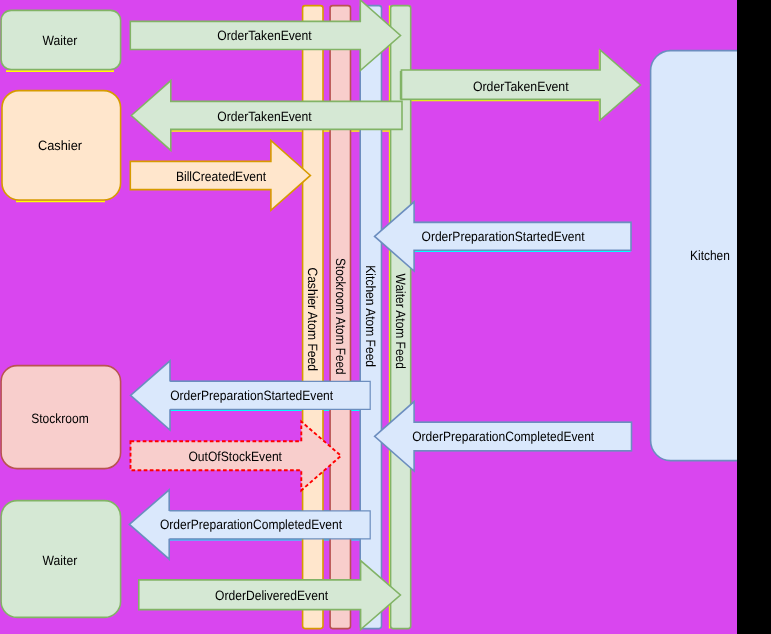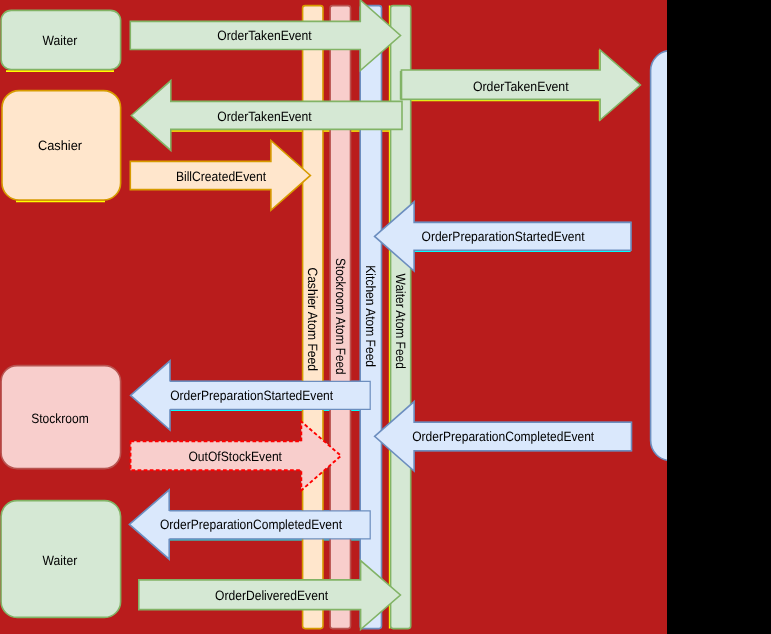--- a/index.html
+++ b/index.html
@@ -1,17 +1,17 @@
 <!DOCTYPE html>
 <html><head>
 <meta charset="utf-8">
 <title>Atom Feed Event Flow</title>
 <style>
   html,body{margin:0;padding:0;background:#000000;}
-  #stage{position:relative;-webkit-font-smoothing:antialiased;text-rendering:geometricPrecision;width:667px;height:634px;background:#b91c1c;overflow:hidden;
+  #stage{position:relative;-webkit-font-smoothing:antialiased;text-rendering:geometricPrecision;width:737px;height:634px;background:#d946ef;overflow:hidden;
          font-family:"Liberation Sans", sans-serif;}
   #scene{position:absolute;left:0;top:0;display:block;}
   text{font-family:"Liberation Sans", sans-serif;fill:#000000;-webkit-font-smoothing:antialiased;}
   .node-label{font-size:13.5px;}
   .feed-label{font-size:13.5px;}
   .edge-label{font-size:13.5px;}
 </style>
 </head>
 <body>
 

